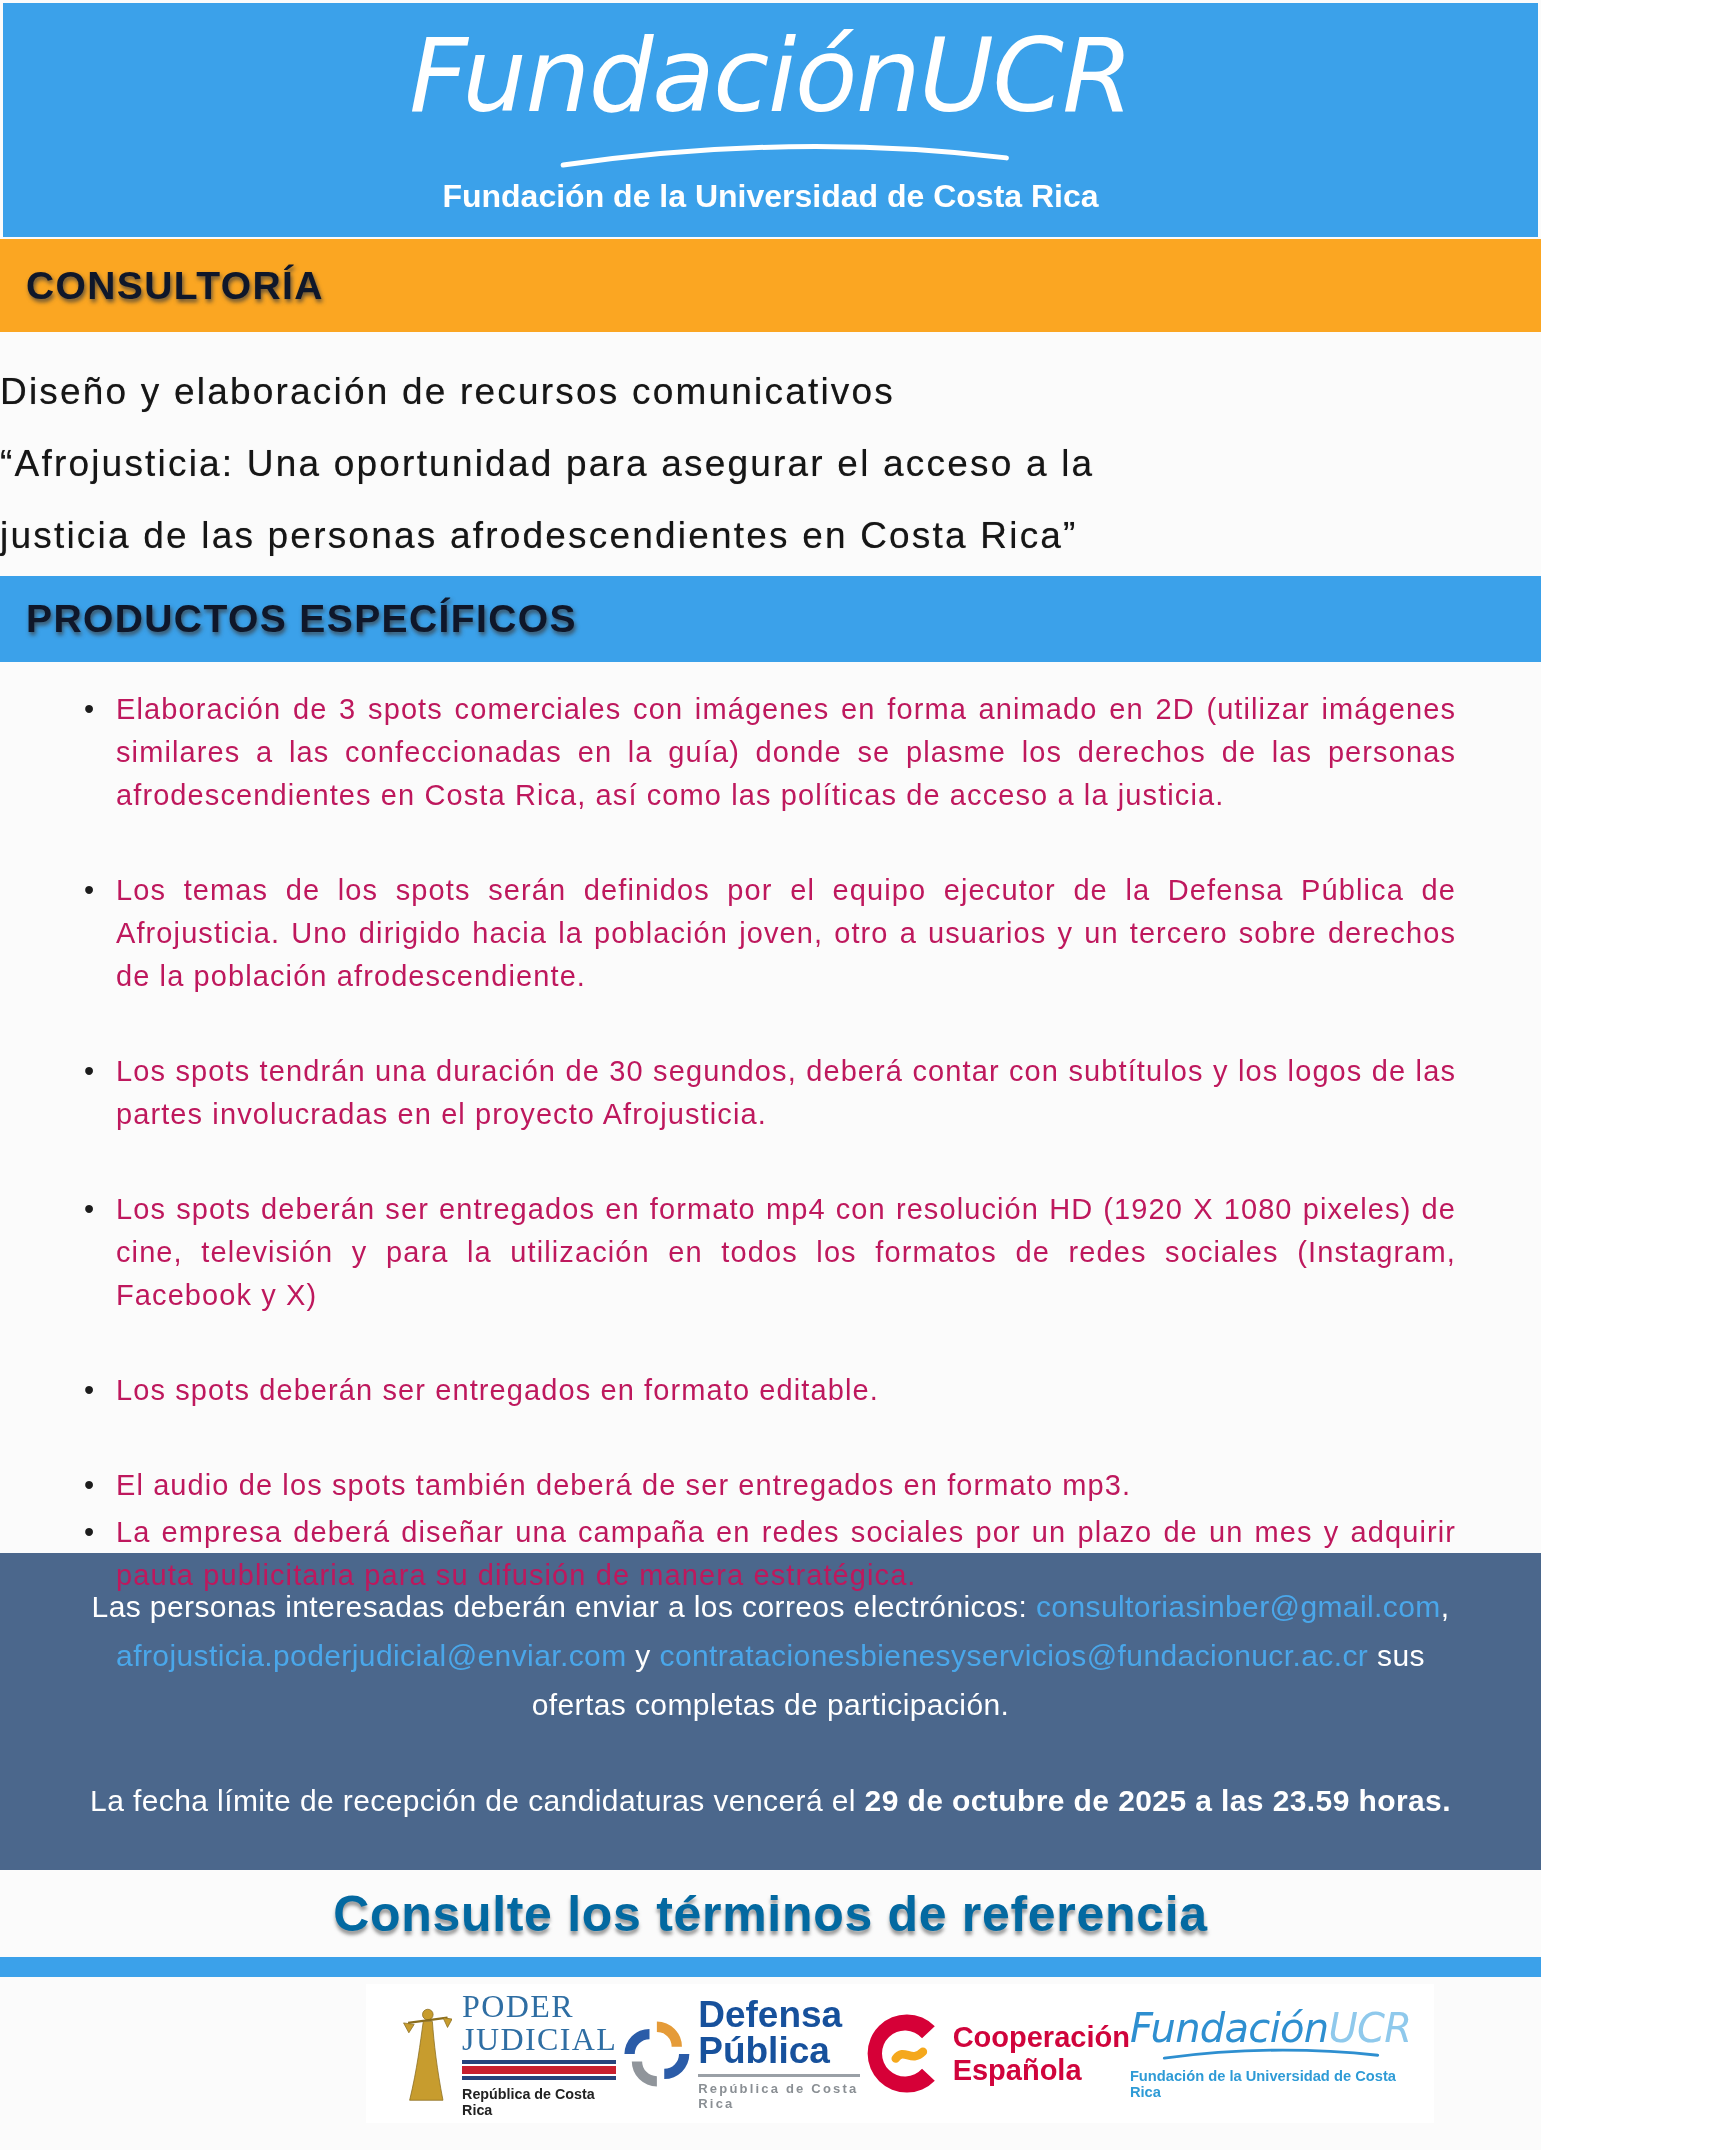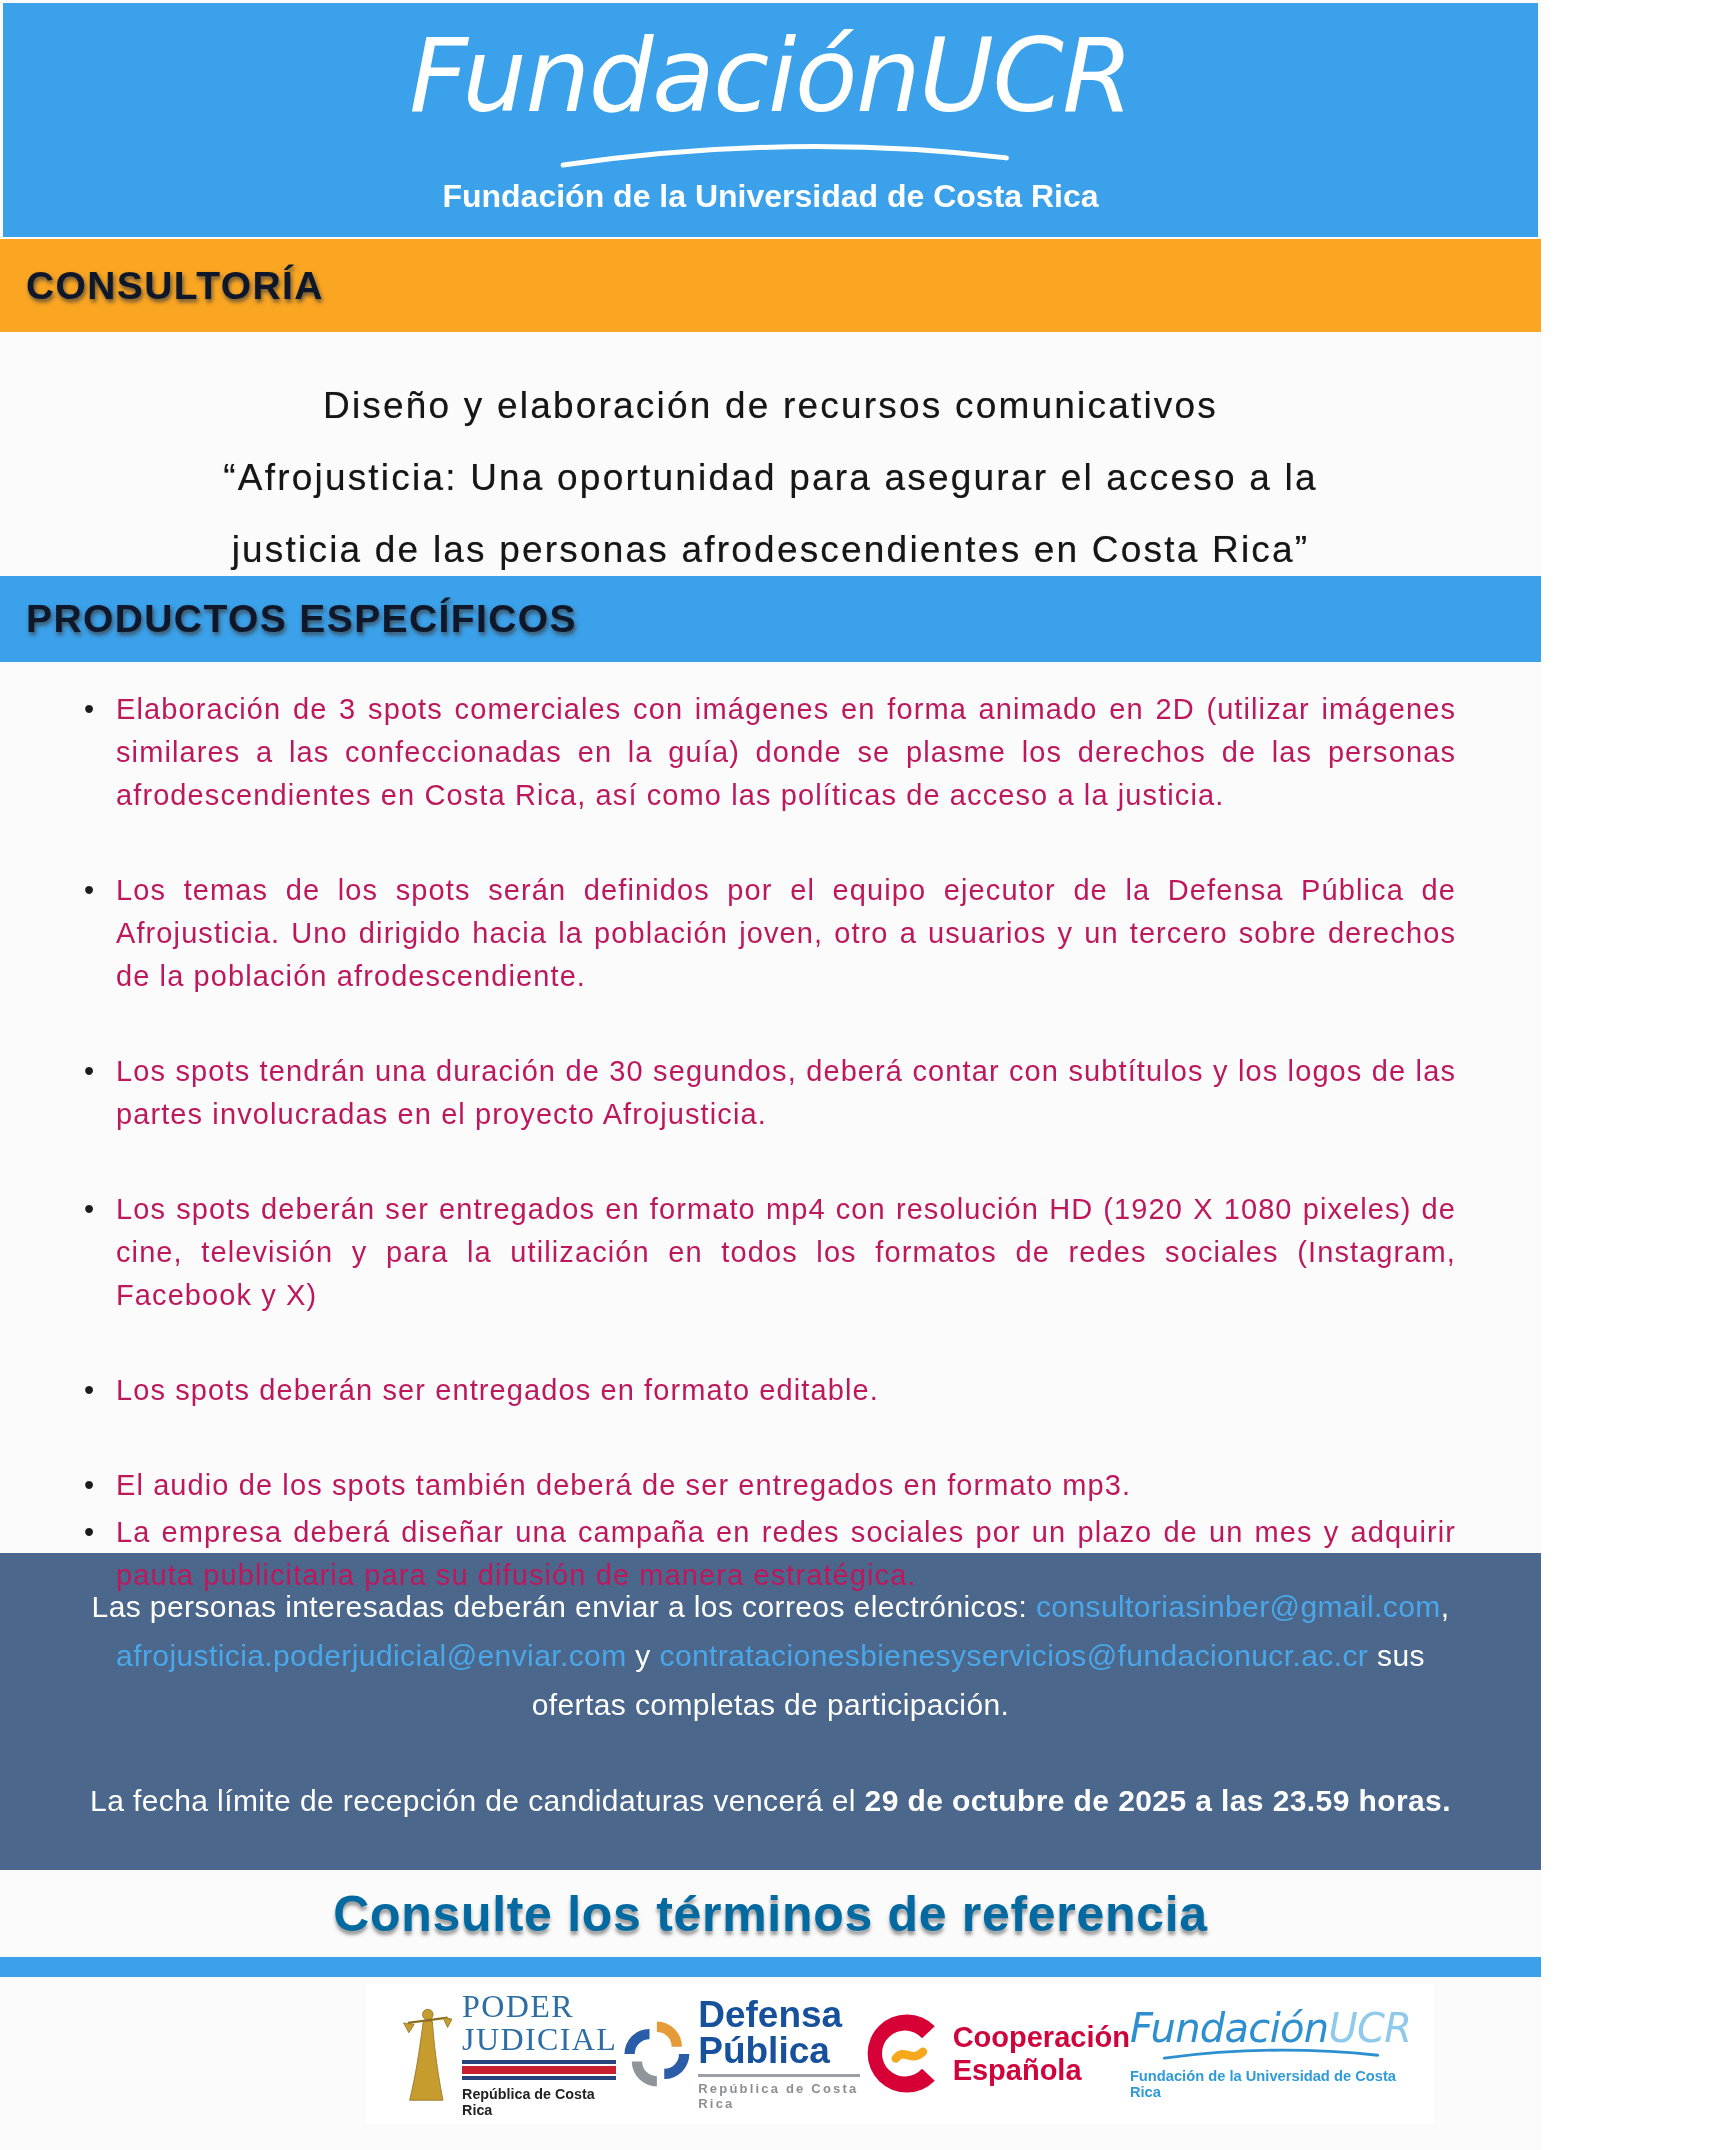--- a/index.html
+++ b/index.html
@@ -28,21 +28,21 @@
   
   .band { display: flex; align-items: center; padding-left: 26px; }
   .band-orange { height: 93px; background: #FBA622; }
   .band-blue   { height: 86px; background: #3BA1EA; }
   .band h1 {
     margin: 0; color: #0f172a; font-weight: 700; font-size: 39px; letter-spacing: 1.4px;
     text-shadow: 1.4px 2.9px 4.3px rgba(60,60,60,0.8);
   }
 
   
-  .title-block { height: 244px; padding-top: 38px; text-align: center; }
+  .title-block { height: 244px; padding-top: 24px; text-align: left; }
   .title-block .t-line {
     font-size: 37px; line-height: 72px; letter-spacing: 2.2px; color: #161616;
     text-shadow: 0 0 0.7px rgba(0,0,0,0.55);
   }
 
   
   .bullets { height: 891px; padding: 26px 85px 0 116px; }
   .bullets ul { margin: 0; padding: 0; list-style: none; }
   .bullets li {
     position: relative; font-size: 29px; line-height: 43px; letter-spacing: 1.1px;

